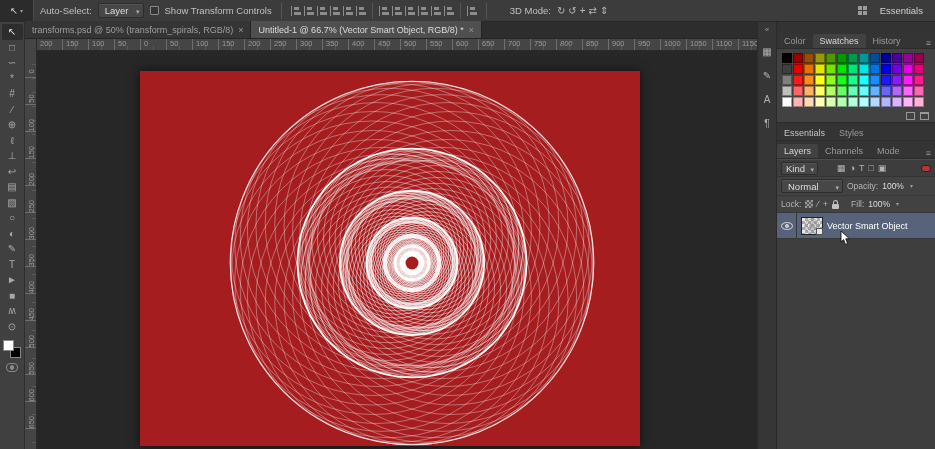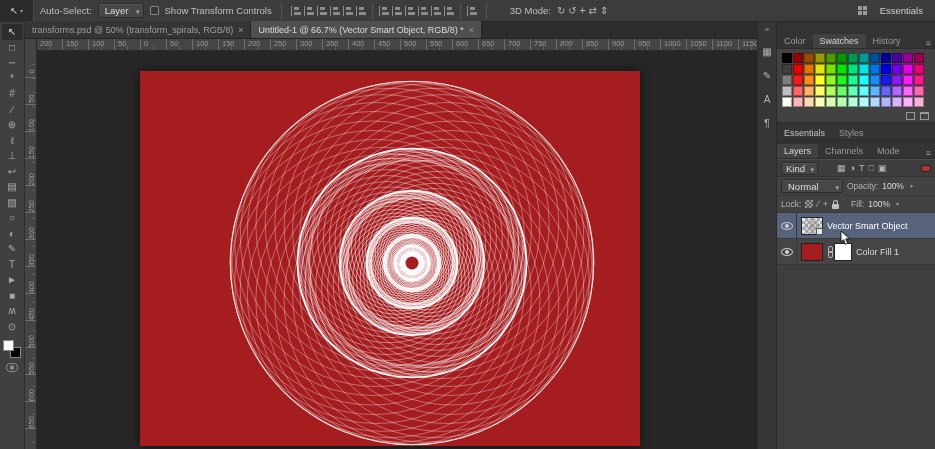--- a/index.html
+++ b/index.html
@@ -585,29 +585,20 @@
                   <circle cx="11" cy="8" r="3.4"></circle>
                 <circle cx="10.5" cy="8" r="2"></circle>
                   <circle cx="10" cy="8" r="1"></circle>
               </g>
             </svg>
             <span class="so-badge"></span>
           </span>
           <span class="layer-name">Vector Smart Object</span>
         </div>
 
-        <div class="layer-row">
-          <span class="eye-cell">
-              <span class="eye"></span>
-            </span>
-          <span class="thumb" id="fill-thumb" style="background: rgb(165, 29, 31);"></span>
-          <span class="link-icon"></span>
-          <span class="mask-thumb"></span>
-          <span class="layer-name">Color Fill 1</span>
-        </div>
 
 
         <div class="layers-rest"></div>
       </div>
     </div>
   </div>
 
   <svg class="cursor" width="12" height="15" viewBox="0 0 12 15">
     <path d="M1,0 L1,11 L3.6,8.6 L5.4,13.4 L7.6,12.4 L5.8,7.8 L9.6,7.8 Z" fill="#ffffff" stroke="#000000" stroke-width="0.8"></path>
   </svg>

